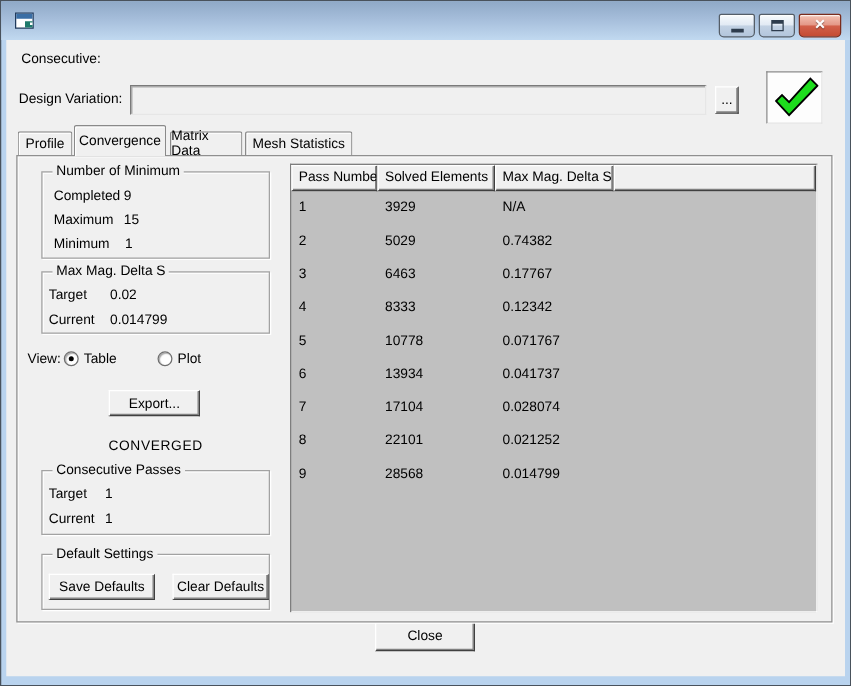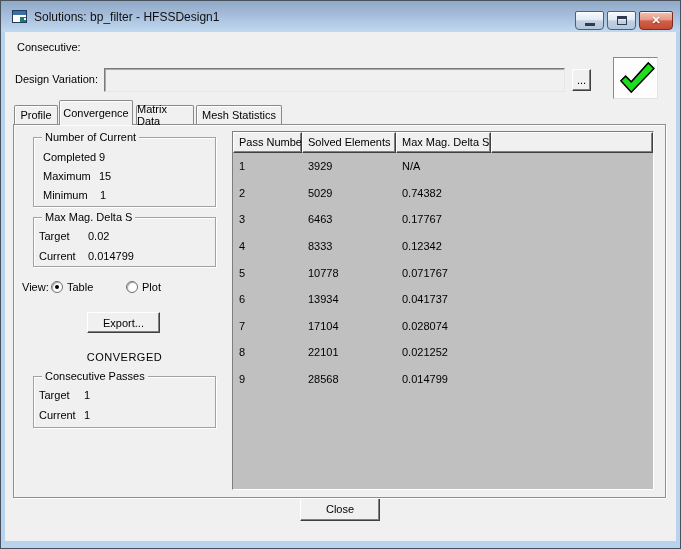--- a/index.html
+++ b/index.html
@@ -136,21 +136,20 @@
 
   <div class="titlebar">
     <span class="app-icon">
       <svg width="16" height="16" viewBox="0 0 16 16">
         <rect x="0.5" y="1.5" width="14" height="12" fill="#ffffff" stroke="#203a5c"></rect>
         <rect x="1" y="2" width="13" height="4" fill="#3a6ea5"></rect>
         <rect x="8" y="8" width="6" height="5" fill="#1f7a6b"></rect>
         <rect x="12" y="9" width="2" height="2" fill="#ffffff"></rect>
       </svg>
     </span>
-    <span class="title-text">Solutions: bp_filter - HFSSDesign1</span>
     <div class="cap-btn min">
       <span class="glyph-min"></span>
     </div>
     <div class="cap-btn max">
       <span class="glyph-max"></span>
     </div>
     <div class="cap-btn close">
       <span class="glyph-close">✕</span>
     </div>
   </div>
@@ -176,21 +175,21 @@
   </div>
   <div class="tab" style="left:136px; width:58px;">
     <span>Matrix Data</span>
   </div>
   <div class="tab" style="left:196px; width:86px;">
     <span>Mesh Statistics</span>
   </div>
   <div class="tab-panel"></div>
 
   <div class="group" style="left:33px; top:137px; width:183px; height:70px;">
-    <span class="group-legend">Number of Current</span>
+    <span class="group-legend">Number of Minimum</span>
     <span class="grow" style="left:9px; top:13px;">Completed</span>
     <span class="grow" style="left:65px; top:13px;">9</span>
     <span class="grow" style="left:9px; top:32px;">Maximum</span>
     <span class="grow" style="left:65px; top:32px;">15</span>
     <span class="grow" style="left:9px; top:51px;">Minimum</span>
     <span class="grow" style="left:66px; top:51px;">1</span>
   </div>
 
   <div class="group" style="left:33px; top:217px; width:183px; height:50px;">
     <span class="group-legend">Max Mag. Delta S</span>
@@ -213,20 +212,25 @@
   <div class="status-text">CONVERGED</div>
 
   <div class="group" style="left:33px; top:376px; width:183px; height:52px;">
     <span class="group-legend">Consecutive Passes</span>
     <span class="grow" style="left:5px; top:12px;">Target</span>
     <span class="grow" style="left:50px; top:12px;">1</span>
     <span class="grow" style="left:5px; top:32px;">Current</span>
     <span class="grow" style="left:50px; top:32px;">1</span>
   </div>
 
+  <div class="group" style="left:33px; top:443px; width:183px; height:45px;">
+    <span class="group-legend">Default Settings</span>
+    <div class="btn" style="left:5px; top:15px; width:85px; height:21px;">Save Defaults</div>
+    <div class="btn" style="left:104px; top:15px; width:77px; height:21px;">Clear Defaults</div>
+  </div>
 
   <div class="table">
     <div class="thead">
       <div class="th c0">Pass Number</div>
       <div class="th c1">Solved Elements</div>
       <div class="th c2">Max Mag. Delta S</div>
       <div class="th c3"></div>
     </div>
     <div class="tbody">
       <div class="tr">

